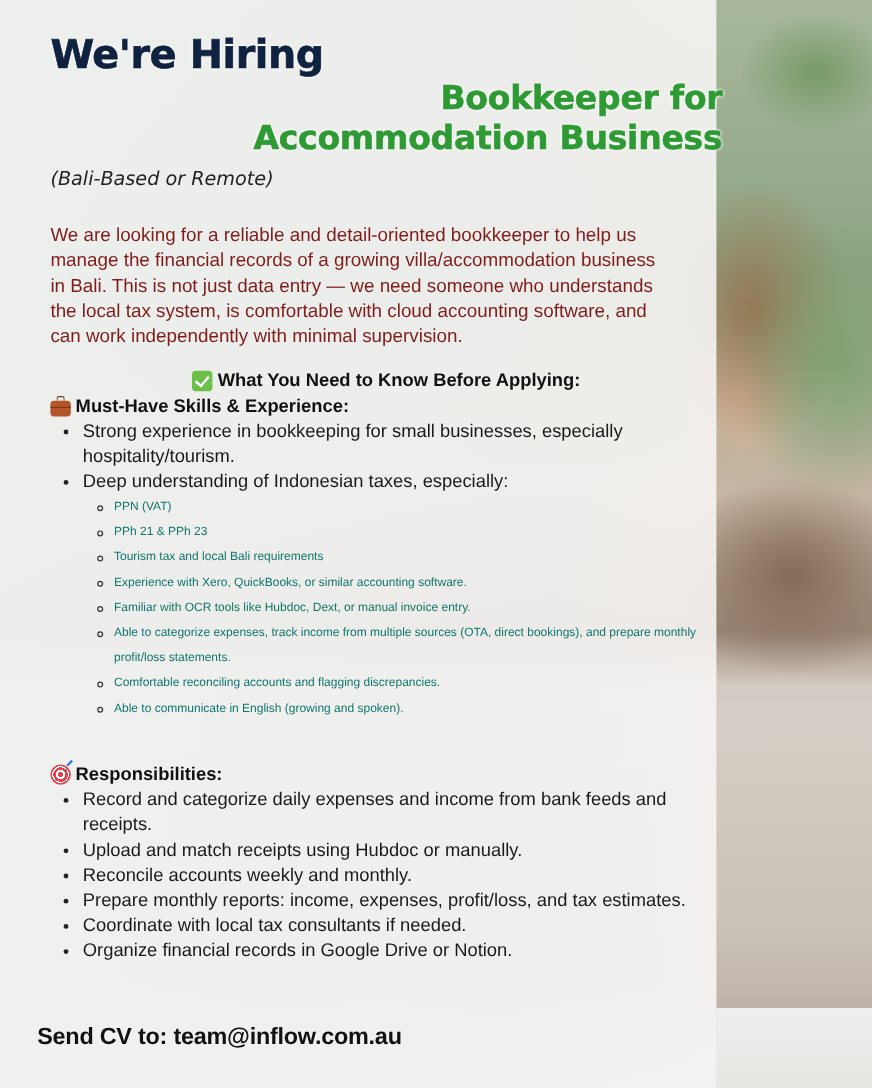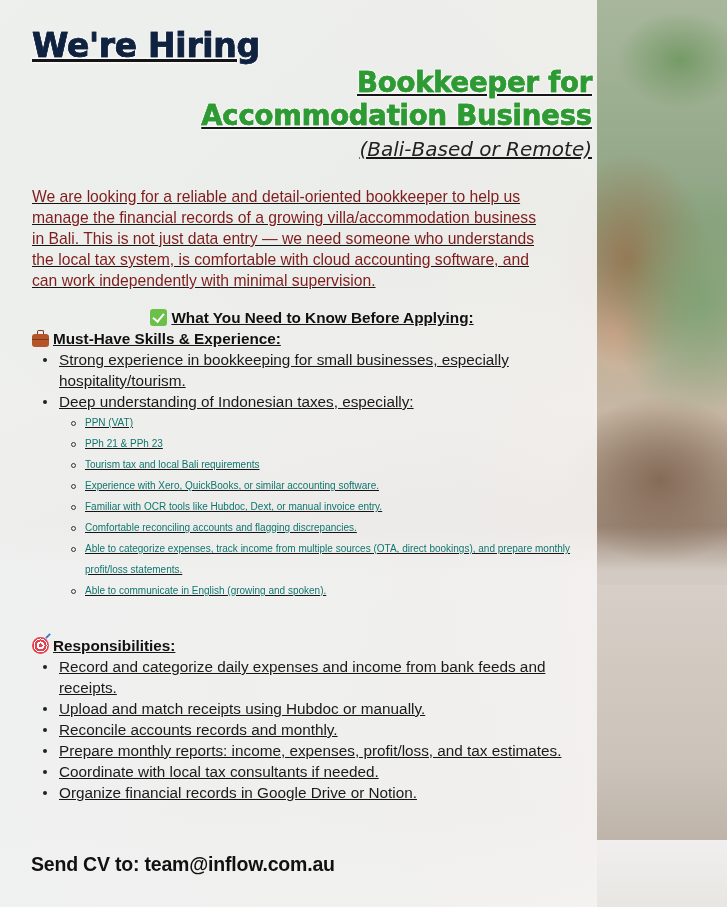--- a/index.html
+++ b/index.html
@@ -26,41 +26,41 @@
       background: linear-gradient(180deg, #d7cfc7 0%, #cbc2b9 70%, #bdb3a9 100%);
     }
     .bg-desk {
       position: absolute; left: 597px; top: 840px; width: 130px; height: 67px;
       background: linear-gradient(180deg, #f0efed 0%, #e8e6e3 100%);
     }
     .panel {
       position: absolute; left: 0; top: 0; width: 597px; height: 907px;
       background: linear-gradient(90deg, rgba(240,242,241,0.96) 0%, rgba(242,242,241,0.93) 70%, rgba(246,244,243,0.90) 100%);
     }
-    .content { position: absolute; left: 32px; top: 26px; width: 560px; text-decoration: underline; }
+    .content { position: absolute; left: 42px; top: 26px; width: 560px; }
 
     .title {
       font-family: "DejaVu Sans", sans-serif;
       font-weight: 900; font-size: 33px; color: #0f2240;
       letter-spacing: -0.3px; line-height: 40px;
       -webkit-text-stroke: 0.6px #0f2240;
       text-shadow: 0 0 3px #fff, 0 0 3px #fff;
     }
     .subtitle {
       font-family: "DejaVu Sans", sans-serif;
       font-weight: bold; font-size: 27.5px; color: #2e9a33;
       line-height: 33px; letter-spacing: -0.2px;
       -webkit-text-stroke: 0.5px #2e9a33;
       text-shadow: 0 0 3px #fff, 0 0 3px #fff;
       text-align: right;
     }
     .location {
       font-family: "DejaVu Sans", sans-serif;
-      font-style: italic; font-size: 20px; color: #222;
-      margin-top: 6px; line-height: 22px; text-align: right;
+      font-style: italic; font-size: 16px; color: #222;
+      margin-top: 6px; line-height: 22px;
     }
     .intro {
       margin-top: 26px; font-size: 15.7px; line-height: 21px; color: #7f1d1d;
       width: 520px;
     }
     .heading {
       font-weight: bold; font-size: 15.3px; line-height: 21px; color: #111;
       display: flex; align-items: center;
     }
     .heading .icon { width: 17px; height: 17px; margin-right: 4px; display: inline-block; flex: 0 0 auto; }
@@ -145,35 +145,35 @@
     </li>
     <li>
       <span class="bul"></span>
       <span>Deep understanding of Indonesian taxes, especially:</span>
       <ul class="l2">
         <li><span class="bul"></span><span>PPN (VAT)</span></li>
         <li><span class="bul"></span><span>PPh 21 &amp; PPh 23</span></li>
         <li><span class="bul"></span><span>Tourism tax and local Bali requirements</span></li>
         <li><span class="bul"></span><span>Experience with Xero, QuickBooks, or similar accounting software.</span></li>
         <li><span class="bul"></span><span>Familiar with OCR tools like Hubdoc, Dext, or manual invoice entry.</span></li>
+        <li><span class="bul"></span><span>Able to categorize expenses, track income from multiple sources (OTA, direct bookings), and prepare monthly profit/loss statements.</span></li>
         <li><span class="bul"></span><span>Comfortable reconciling accounts and flagging discrepancies.</span></li>
-        <li><span class="bul"></span><span>Able to categorize expenses, track income from multiple sources (OTA, direct bookings), and prepare monthly profit/loss statements.</span></li>
         <li><span class="bul"></span><span>Able to communicate in English (growing and spoken).</span></li>
       </ul>
     </li>
   </ul>
 
   <div class="heading resp">
     <span class="icon ico-target"></span>
     <span>Responsibilities:</span>
   </div>
   <ul class="l1">
     <li><span class="bul"></span><span>Record and categorize daily expenses and income from bank feeds and receipts.</span></li>
     <li><span class="bul"></span><span>Upload and match receipts using Hubdoc or manually.</span></li>
-    <li><span class="bul"></span><span>Reconcile accounts records and monthly.</span></li>
+    <li><span class="bul"></span><span>Reconcile accounts weekly and monthly.</span></li>
     <li><span class="bul"></span><span>Prepare monthly reports: income, expenses, profit/loss, and tax estimates.</span></li>
     <li><span class="bul"></span><span>Coordinate with local tax consultants if needed.</span></li>
     <li><span class="bul"></span><span>Organize financial records in Google Drive or Notion.</span></li>
   </ul>
 </div>
 
 <div class="cta">
   <span>Send CV to:</span>
   <span>team@inflow.com.au</span>
 </div>

